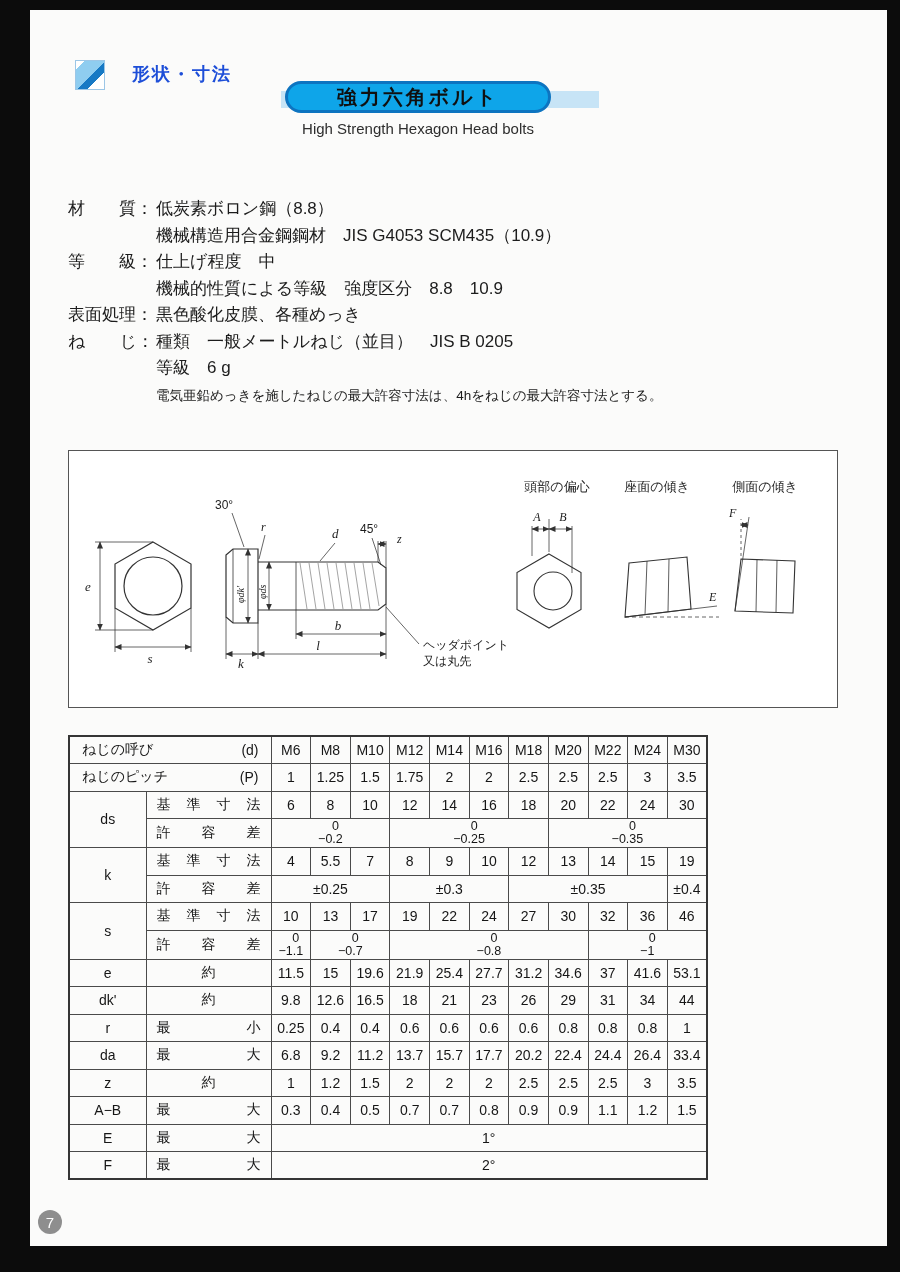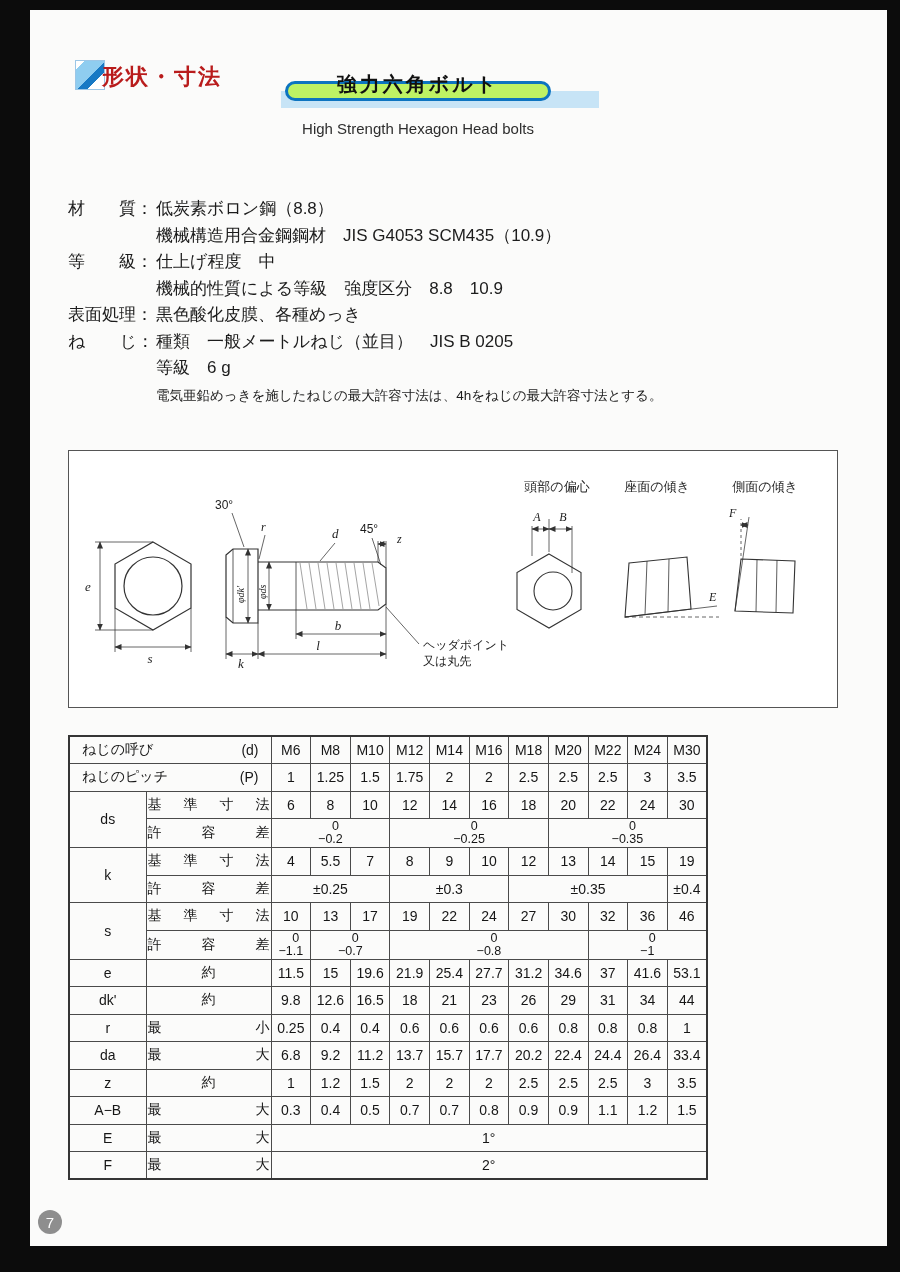--- a/index.html
+++ b/index.html
@@ -14,31 +14,31 @@
   .page {
     position:absolute; left:30px; top:10px; width:857px; height:1236px;
     background:#fbfbfa;
   }
   .corner-icon {
     position:absolute; left:45px; top:50px; width:30px; height:30px;
     border:1px solid #9cc6e6;
     background:linear-gradient(135deg,#ffffff 16%,#8fcdf0 16%,#8fcdf0 52%,#1779c4 52%,#1779c4 70%,#ffffff 70%);
   }
   .section-label {
-    position:absolute; left:72px; top:52px;
-    font-size:22px; font-weight:bold; color:#b91c1c; letter-spacing:2px;
+    position:absolute; left:102px; top:52px;
+    font-size:18px; font-weight:bold; color:#1d4ed8; letter-spacing:2px;
   }
   .title-band {
     position:absolute; left:251px; top:81px; width:318px; height:17px;
     background:#c7e4f6; z-index:1;
   }
   .title-pill {
-    position:absolute; left:255px; top:71px; width:266px; height:20px;
-    background:#bef264; border:3px solid #0d74c0; border-radius:17px;
-    display:flex; align-items:flex-end; justify-content:center;
+    position:absolute; left:255px; top:71px; width:266px; height:32px;
+    background:#0ea5e9; border:3px solid #0d74c0; border-radius:17px;
+    display:flex; align-items:flex-start; justify-content:center;
     font-size:20px; font-weight:bold; color:#101010; letter-spacing:3px;
     z-index:2;
   }
   .subtitle {
     position:absolute; left:243px; top:110px; width:290px;
     text-align:center; font-size:15px; color:#2e2e2e; font-weight:400;
   }
   .spec-block {
     position:absolute; left:38px; top:186px; width:790px;
     font-size:17px; line-height:26.5px; font-weight:500; color:#1c1c1c;
@@ -56,21 +56,21 @@
     border-collapse:collapse; table-layout:fixed;
     font-size:14px; color:#161616;
     border:2px solid #353535;
   }
   .dim-table td {
     border:1px solid #4a4a4a; text-align:center;
     height:27.5px; padding:0 2px; overflow:hidden;
   }
   .dim-table td.lbl { padding:0 12px; }
   .dim-table td.lbl .split { display:flex; justify-content:space-between; align-items:center; }
-  .dim-table td.sub { text-align:justify; text-align-last:justify; padding:0 1px; }
+  .dim-table td.sub { text-align:justify; text-align-last:justify; padding:0 10px; }
   .dim-table td.subc { text-align:center; }
   .dim-table td.tol { font-size:12.5px; line-height:13px; padding:1px 0; }
   .dim-table td.tol div:first-child { transform:translateX(5px); }
   .page-number {
     position:absolute; left:8px; top:1200px; width:24px; height:24px;
     border-radius:50%; background:#8e8e8e; color:#ffffff;
     display:flex; align-items:center; justify-content:center;
     font-size:15px; font-weight:500;
   }
   svg text { fill:#1c1c1c; }

